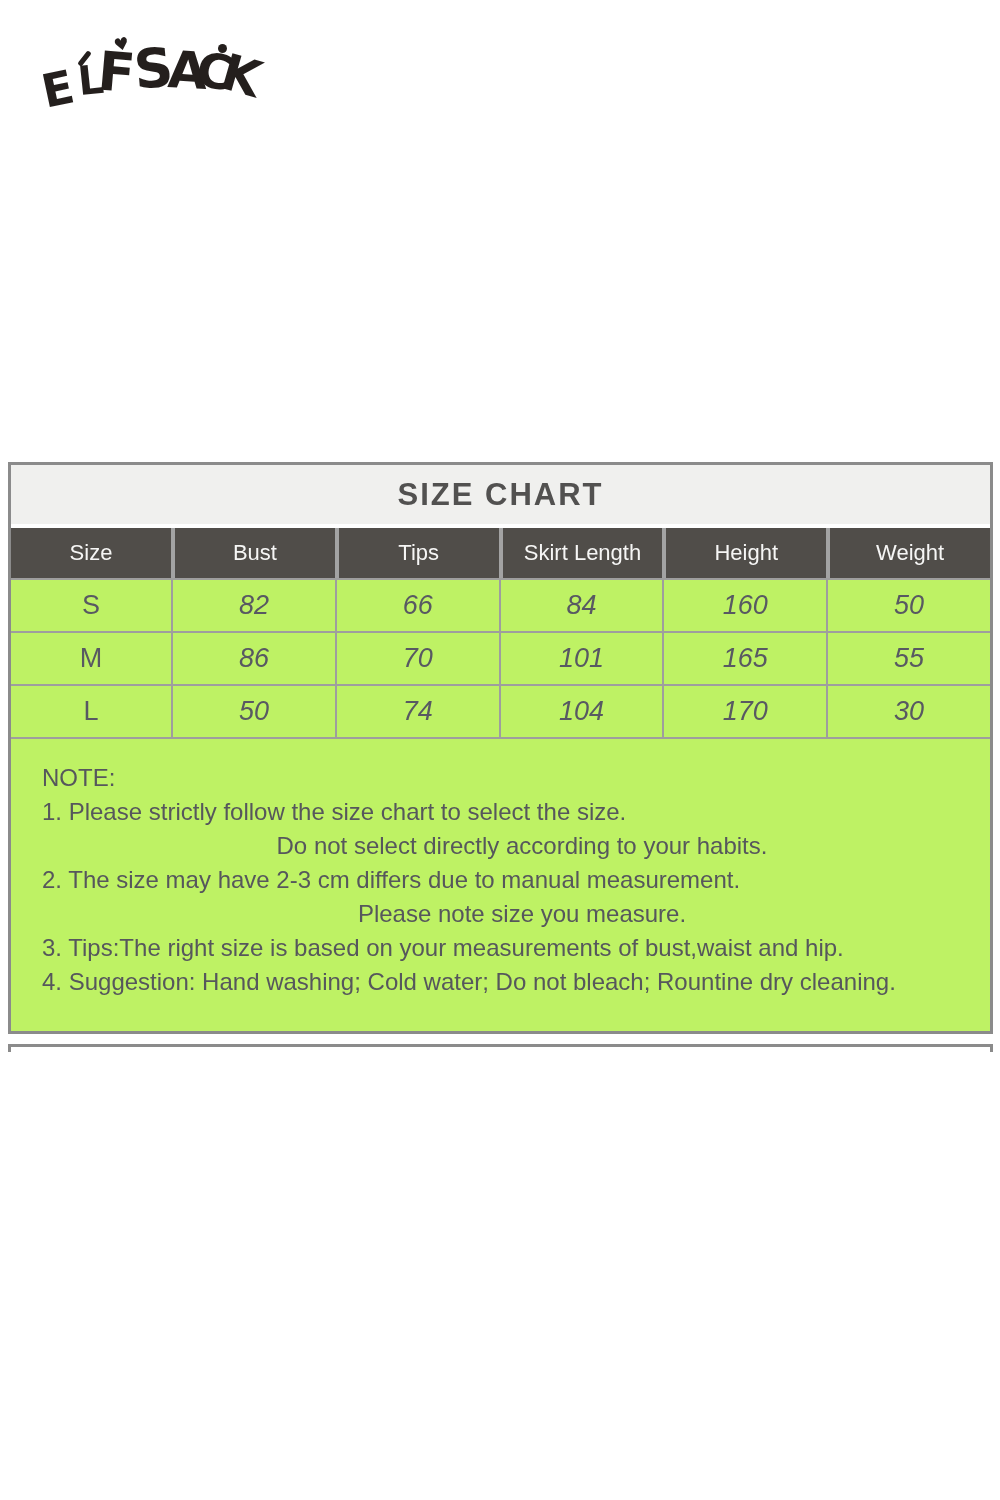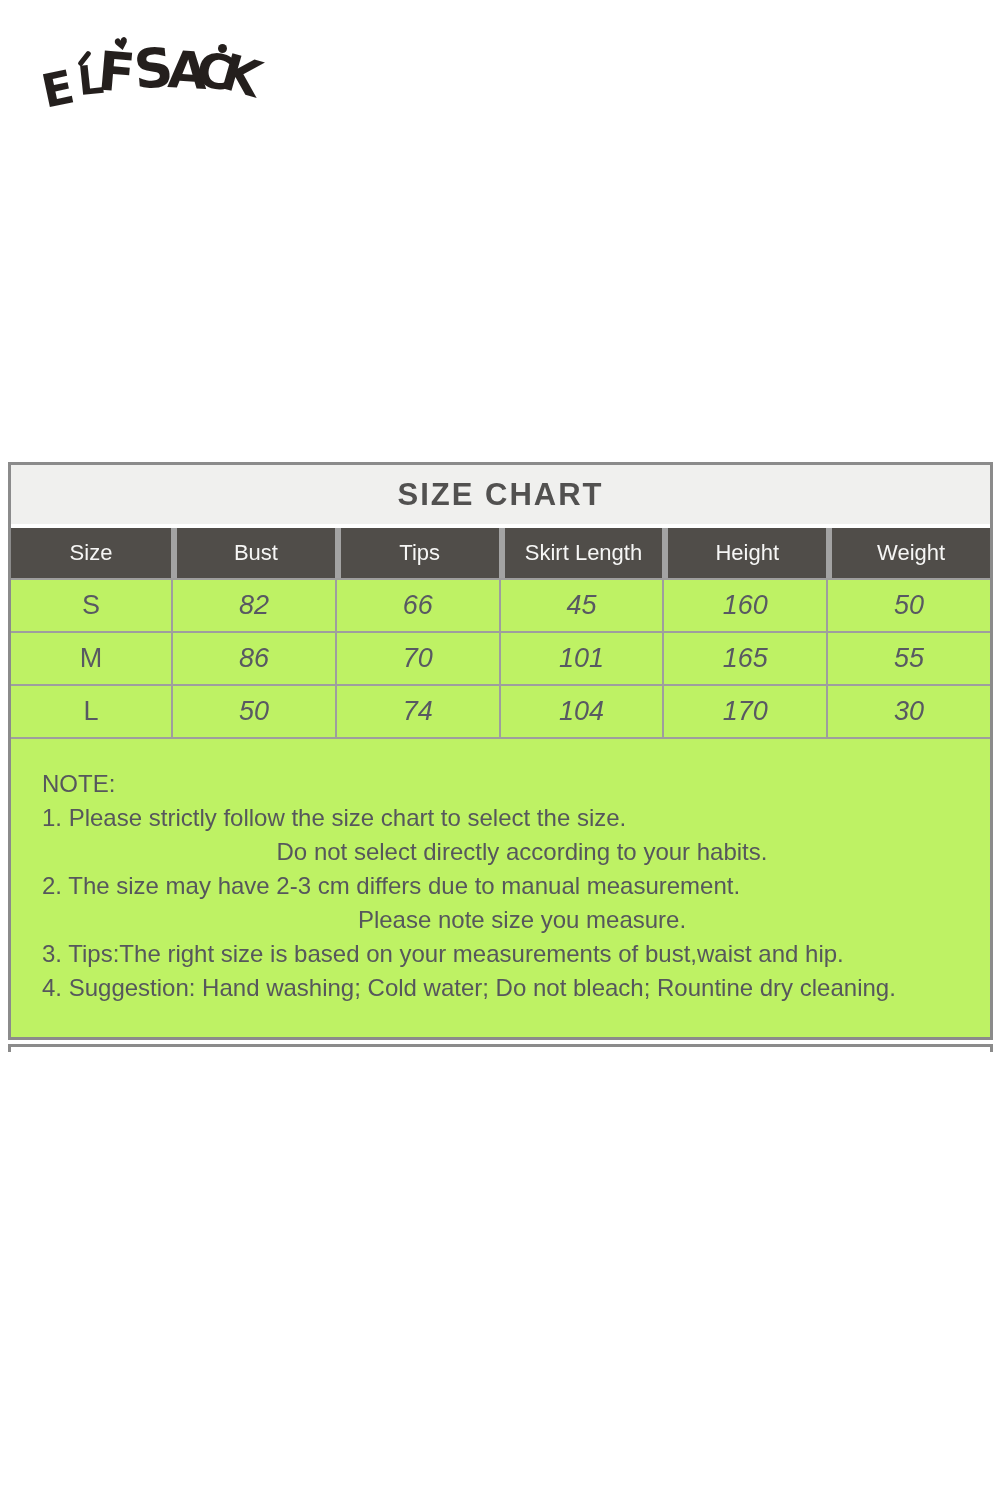--- a/index.html
+++ b/index.html
@@ -76,39 +76,39 @@
     background: #504d49;
     height: 50px;
   }
   .header-row .cell {
     color: #f6f6f5;
     font-size: 22px;
     display: flex;
     align-items: center;
     justify-content: center;
   }
-  .header-row .cell + .cell { border-left: 6px solid #a3a3a3; }
+  .header-row .cell + .cell { border-left: 4px solid #a3a3a3; }
   .data-row {
     height: 53px;
     border-top: 2px solid #9e9e9e;
   }
   .data-row:first-of-type { border-top: 3px solid #9e9e9e; }
   .data-row .cell {
     color: #585962;
     font-size: 27px;
     display: flex;
     align-items: center;
     justify-content: center;
   }
   .data-row .cell + .cell { border-left: 2px solid #9e9e9e; font-style: italic; }
 
   
   .notes {
     border-top: 2px solid #9e9e9e;
-    padding: 28px 14px 32px 31px;
+    padding: 22px 14px 32px 31px;
     color: #56575c;
     font-size: 24px;
     line-height: 34px;
   }
   .notes .indent { padding-left: 26px; text-align: center; }
 
   
   .next-section-sliver {
     position: absolute;
     left: 8px;
@@ -150,21 +150,21 @@
       <div class="cell">Tips</div>
       <div class="cell">Skirt Length</div>
       <div class="cell">Height</div>
       <div class="cell">Weight</div>
     </div>
 
     <div class="grid-row data-row">
       <div class="cell">S</div>
       <div class="cell">82</div>
       <div class="cell">66</div>
-      <div class="cell">45</div>
+      <div class="cell">84</div>
       <div class="cell">160</div>
       <div class="cell">50</div>
     </div>
 
     <div class="grid-row data-row">
       <div class="cell">M</div>
       <div class="cell">86</div>
       <div class="cell">70</div>
       <div class="cell">101</div>
       <div class="cell">165</div>

